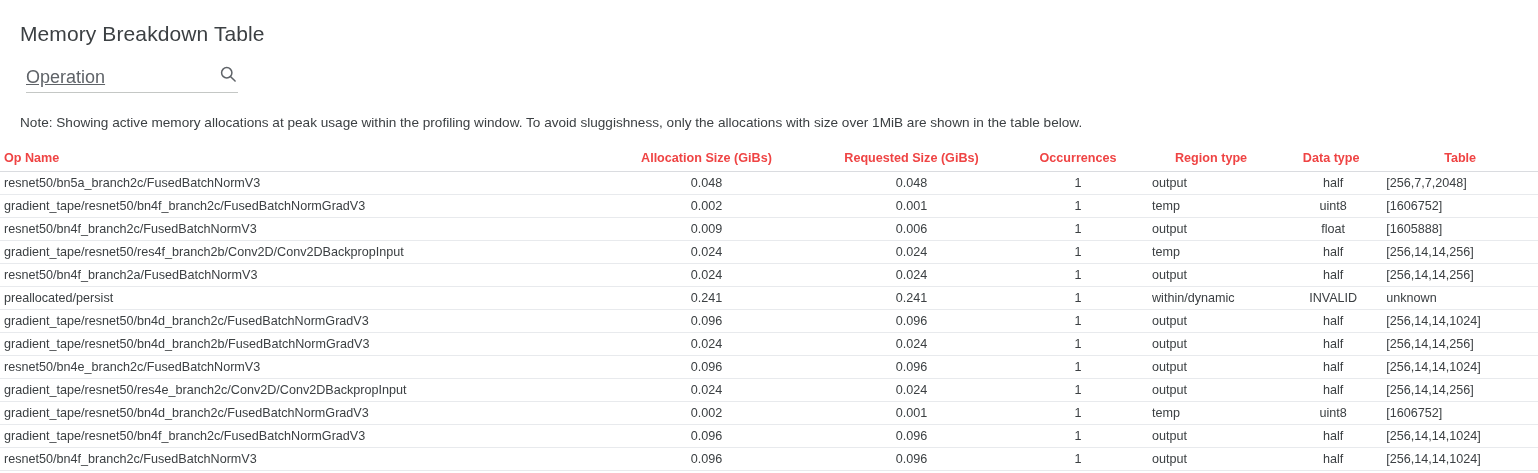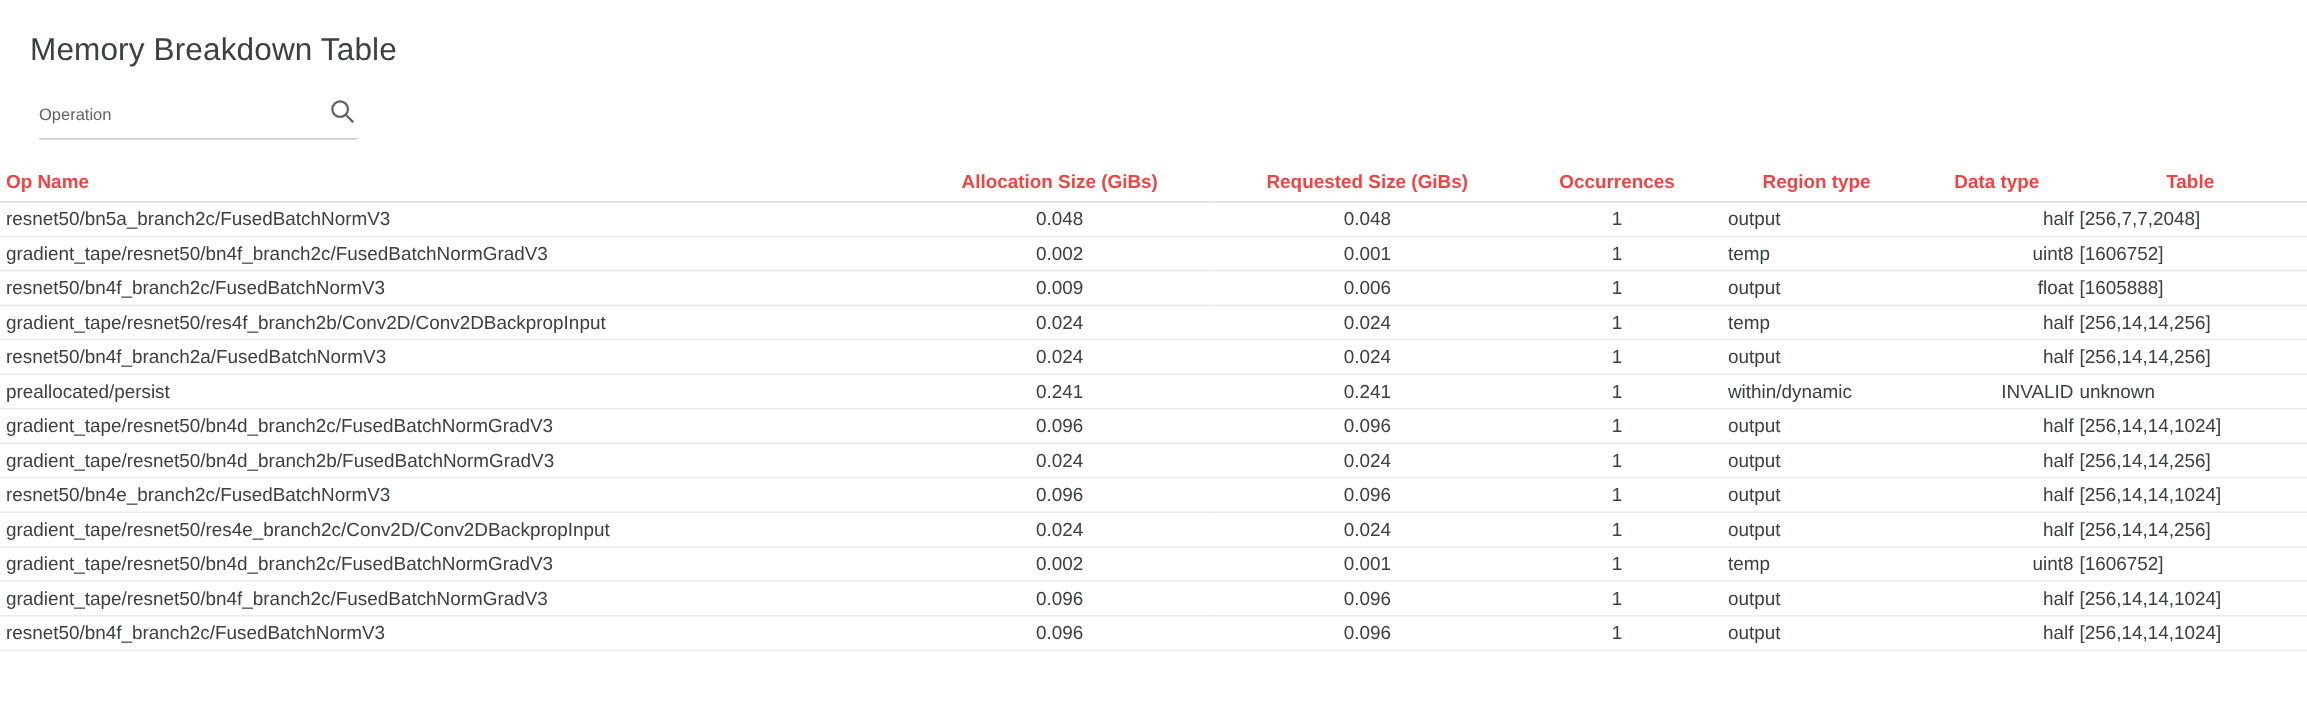--- a/index.html
+++ b/index.html
@@ -31,26 +31,27 @@
     width: 212px;
     position: relative;
     border-bottom: 1px solid #c4c7c5;
     height: 30px;
     display: flex;
     align-items: center;
   }
   .search-input {
     border: none;
     outline: none;
-    font-size: 11px;
+    font-size: 18px;
     color: #5f6368;
     background: transparent;
     width: 170px;
     font-family: "Liberation Sans", sans-serif;
     padding: 0;
+    text-decoration: underline;
   }
   .search-input::placeholder {
     color: #5f6368;
     opacity: 1;
   }
   .search-icon {
     position: absolute;
     right: 0;
     top: 2px;
     width: 20px;
@@ -83,21 +84,21 @@
     border-bottom: 1px solid #e8eaed;
     color: #3c4043;
     white-space: nowrap;
     height: 12px;
   }
   .col-op      { width: 608px; text-align: left; padding-left: 4px; }
   .col-alloc   { width: 208px; text-align: center; }
   .col-req     { width: 208px; text-align: center; }
   .col-occ     { width: 130px; text-align: center; }
   .col-region  { width: 130px; text-align: left; padding-left: 10px;}
-  .col-dtype   { width: 100px; text-align: right; padding-left: 4px;}
+  .col-dtype   { width: 100px; text-align: center; padding-left: 4px;}
   .col-shape   { width: 154px; text-align: left; padding-left: 4px;}
   thead th.col-region { text-align: center; padding-left: 0; }
   thead th.col-dtype  { text-align: center; padding-left: 0; }
   thead th.col-shape  { text-align: center; padding-left: 0; }
 </style>
 </head>
 <body>
 
 <div class="page">
 
@@ -106,20 +107,21 @@
   <div class="search-wrap">
     <input class="search-input" type="text" placeholder="Operation" style="">
     <span class="search-icon">
       <svg viewBox="0 0 24 24" width="20" height="20" fill="none" stroke="#5f6368" stroke-width="1.8">
         <circle cx="10.5" cy="10.5" r="6.2"></circle>
         <line x1="15.2" y1="15.2" x2="20.5" y2="20.5" stroke-linecap="round"></line>
       </svg>
     </span>
   </div>
 
+  <div class="note">Note: Showing active memory allocations at peak usage within the profiling window. To avoid sluggishness, only the allocations with size over 1MiB are shown in the table below.</div>
 
   <table>
     <thead>
       <tr>
         <th class="col-op">Op Name</th>
         <th class="col-alloc">Allocation Size (GiBs)</th>
         <th class="col-req">Requested Size (GiBs)</th>
         <th class="col-occ">Occurrences</th>
         <th class="col-region">Region type</th>
         <th class="col-dtype">Data type</th>

